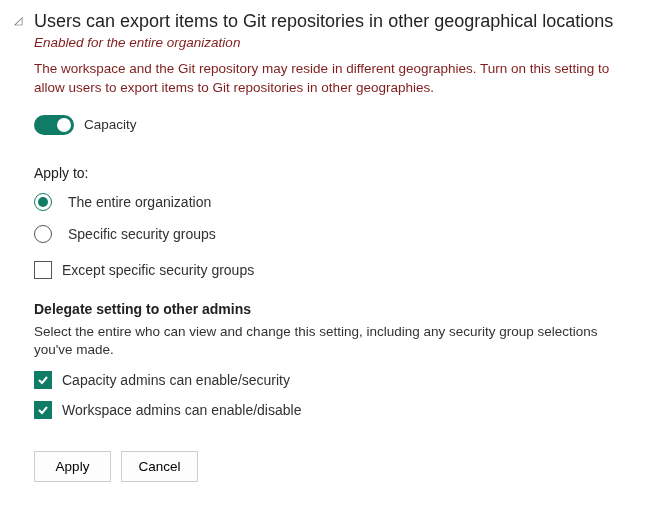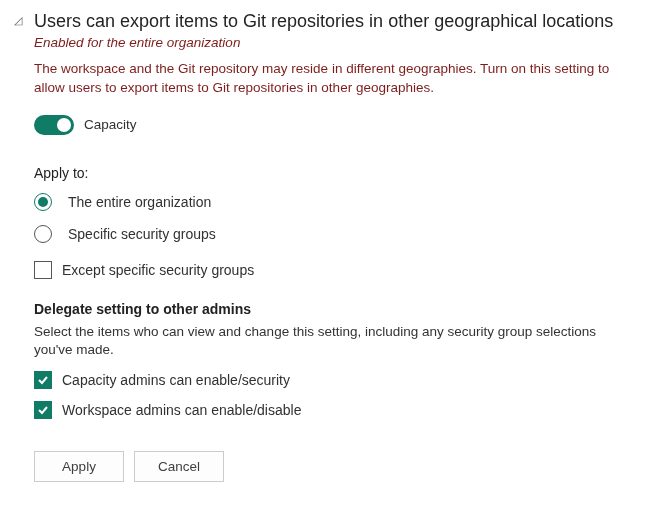--- a/index.html
+++ b/index.html
@@ -27,21 +27,21 @@
     .radio { width: 18px; height: 18px; border: 1.5px solid #555; border-radius: 50%; position: relative; flex-shrink: 0; }
     .radio.selected { border-color: #107c65; }
     .radio.selected::after { content: ""; width: 10px; height: 10px; background: #107c65; border-radius: 50%; position: absolute; top: 50%; left: 50%; transform: translate(-50%, -50%); }
     .check-row { display: flex; align-items: center; gap: 10px; margin-top: 12px; margin-bottom: 6px; cursor: pointer; }
     .checkbox { width: 18px; height: 18px; border: 1.5px solid #555; flex-shrink: 0; position: relative; }
     .checkbox.checked { background: #107c65; border-color: #107c65; }
     .checkbox.checked svg { position: absolute; top: 1px; left: 1px; }
     .delegate-title { font-size: 14px; font-weight: 600; color: #222; margin-top: 22px; margin-bottom: 6px; }
     .delegate-desc { font-size: 13.5px; color: #333; line-height: 1.35; margin-bottom: 6px; max-width: 600px; }
     .buttons { display: flex; gap: 10px; margin-top: 32px; }
-    .btn { padding: 7px 0; width: 90px; text-align: center; font-size: 13.5px; border: 1px solid #ccc; background: #fdfdfd; color: #404040; cursor: default; }
+    .btn { padding: 7px 0; width: 77px; text-align: center; font-size: 13.5px; border: 1px solid #ccc; background: #fdfdfd; color: #000000; cursor: default; }
   </style>
 </head>
 <body>
 
 <div class="header-row">
   <span class="collapse-icon">◿</span>
   <div class="title-block">
     <div class="title">Users can export items to Git repositories in other geographical locations</div>
     <div class="subtitle">Enabled for the entire organization</div>
   </div>
@@ -68,21 +68,21 @@
     <div class="radio"></div>
     <span>Specific security groups</span>
   </div>
 
   <div class="check-row" style="margin-top:18px;">
     <div class="checkbox"></div>
     <span>Except specific security groups</span>
   </div>
 
   <div class="delegate-title">Delegate setting to other admins</div>
-  <div class="delegate-desc">Select the items who can view and change this setting, including any security group selections you've made.</div>
+  <div class="delegate-desc">Select the entire who can view and change this setting, including any security group selections you've made.</div>
 
   <div class="check-row">
     <div class="checkbox checked">
       <svg width="14" height="14" viewBox="0 0 14 14">
           <path d="M3 7 L6 10 L11 4" stroke="#fff" stroke-width="2" fill="none"></path>
         </svg>
     </div>
     <span>Capacity admins can enable/security</span>
   </div>
 

